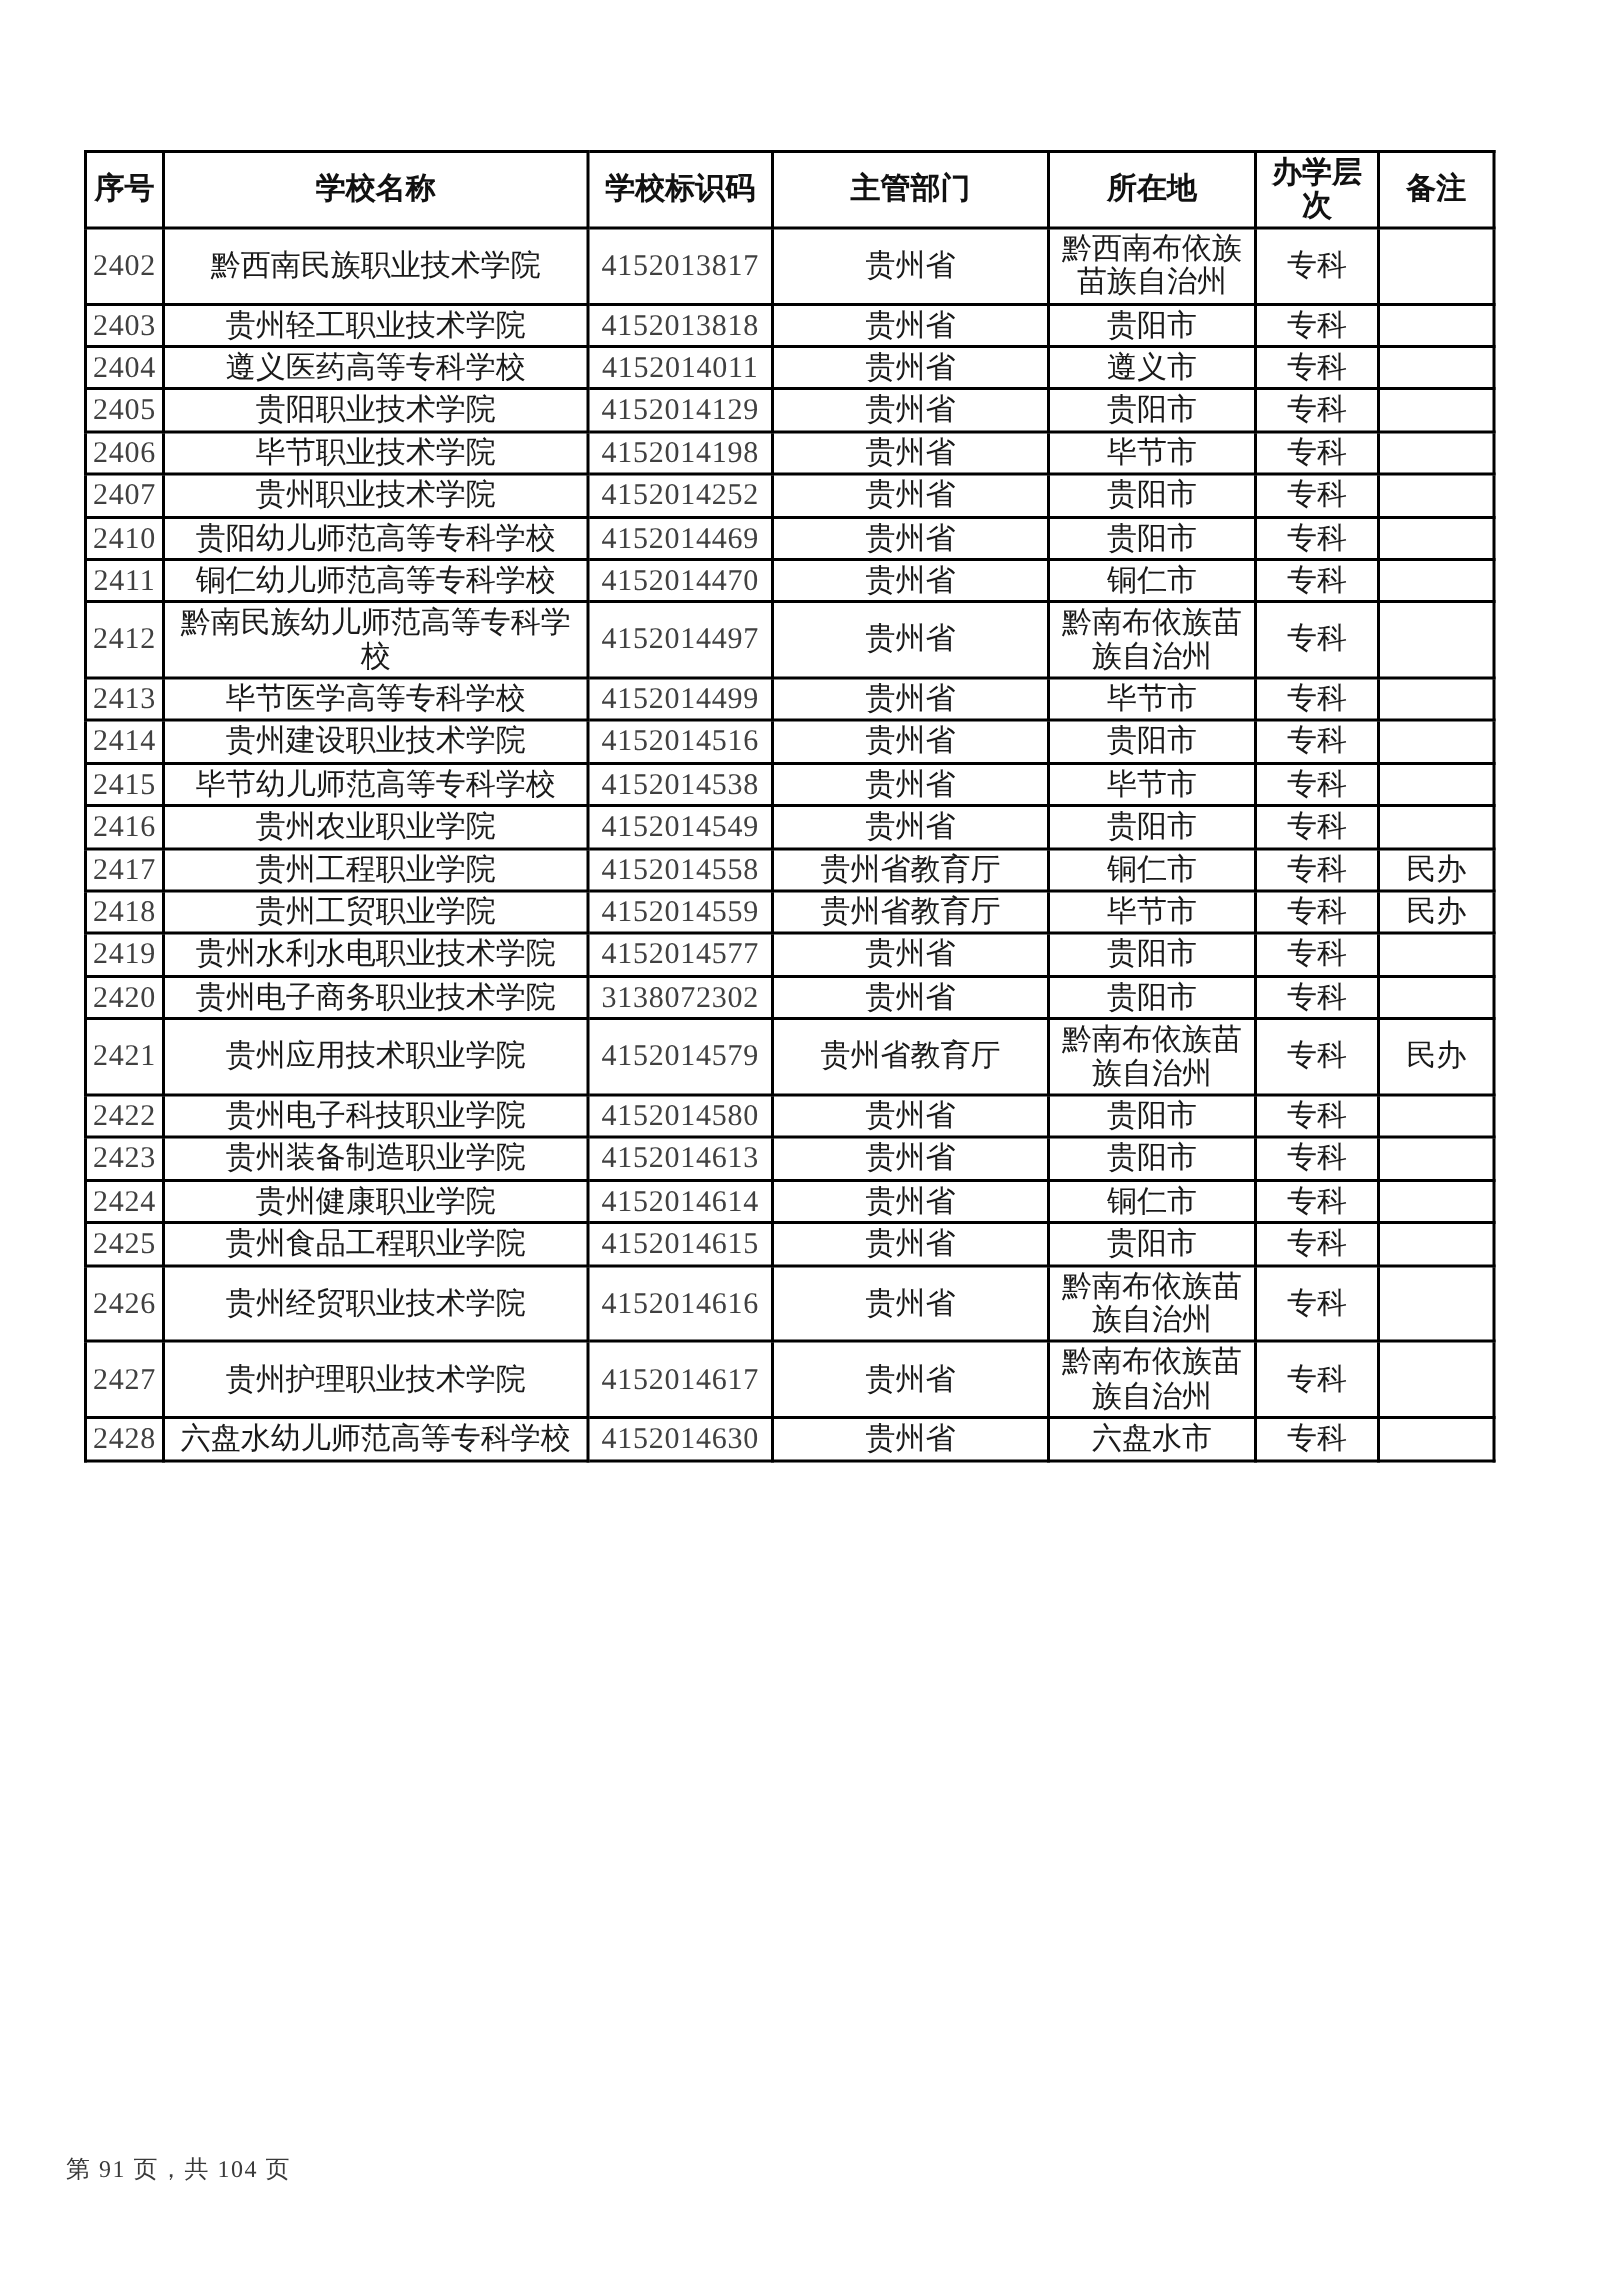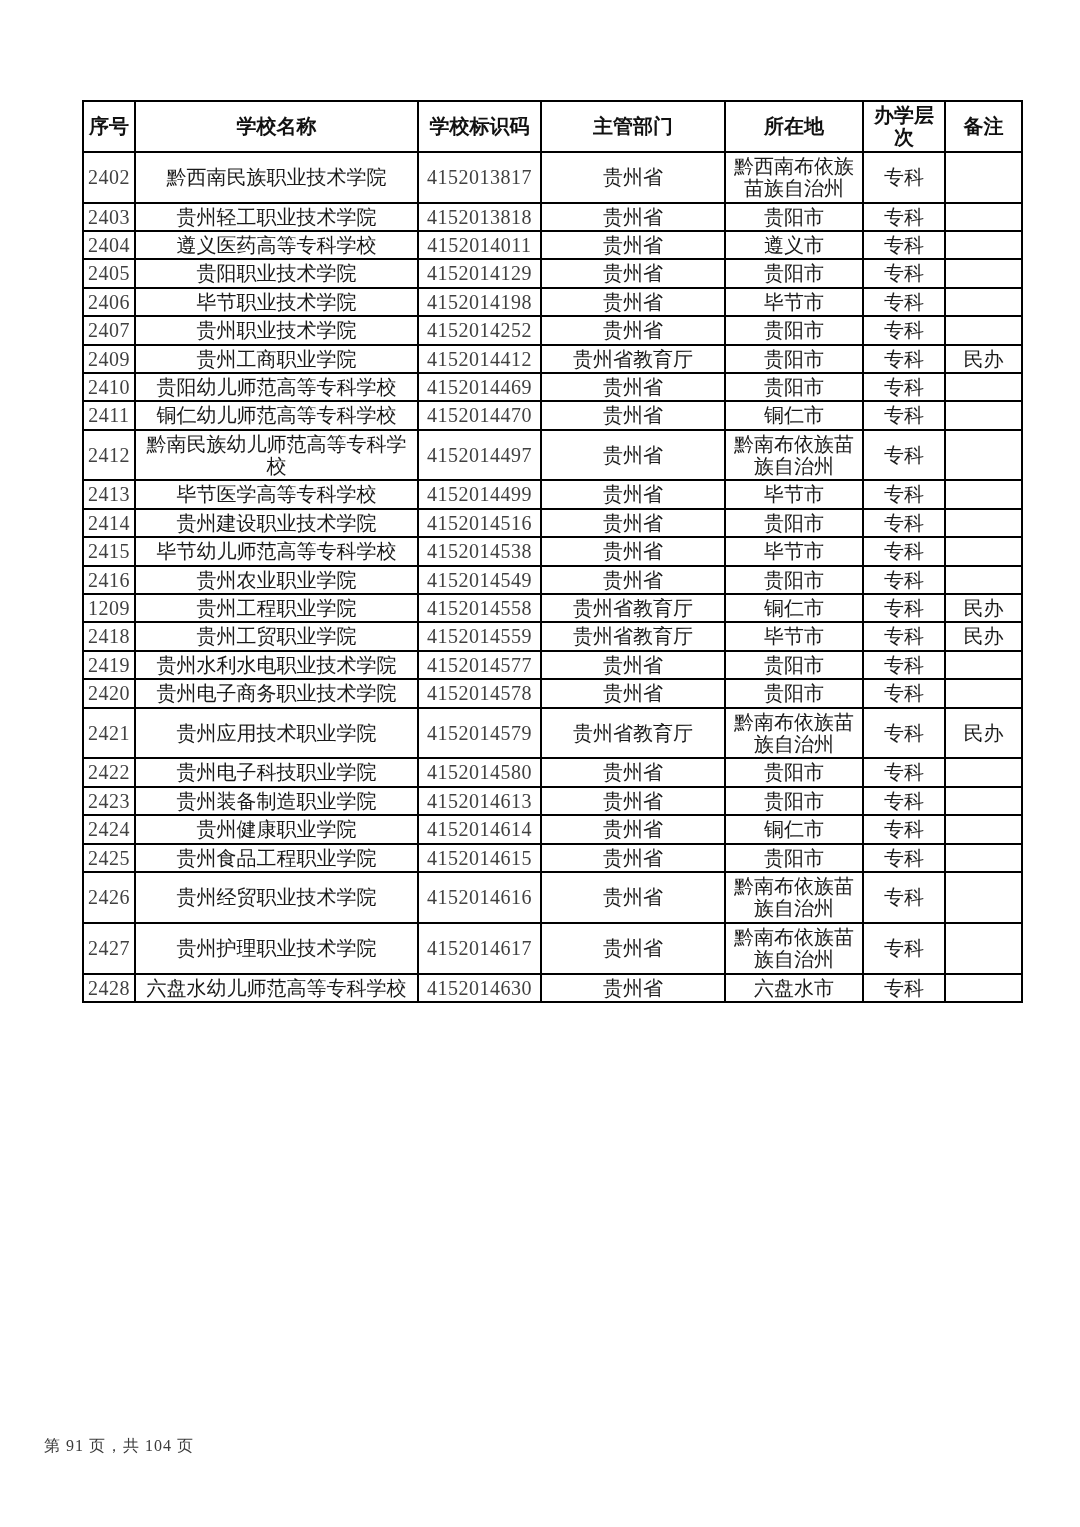--- a/index.html
+++ b/index.html
@@ -11,21 +11,21 @@
     position: relative;
     width: 1080px;
     height: 1527px;
     background: #ffffff;
     font-family: "Liberation Serif", "DejaVu Serif", serif;
     color: #1a1a1a;
     overflow: hidden;
   }
   table.schools {
     position: absolute;
-    left: 82px;
+    left: 56px;
     top: 100px;
     width: 939px;
     border-collapse: collapse;
     table-layout: fixed;
   }
   table.schools th,
   table.schools td {
     border: 2px solid #000000;
     text-align: center;
     vertical-align: middle;
@@ -145,29 +145,20 @@
         <tr>
           <td class="cell-no">2407</td>
           <td class="cell-name">贵州职业技术学院</td>
           <td class="cell-code">4152014252</td>
           <td class="cell-dept">贵州省</td>
           <td class="cell-location">贵阳市</td>
           <td class="cell-level">专科</td>
           <td class="cell-note"></td>
         </tr>
         <tr>
-          <td class="cell-no">2409</td>
-          <td class="cell-name">贵州工商职业学院</td>
-          <td class="cell-code">4152014412</td>
-          <td class="cell-dept">贵州省教育厅</td>
-          <td class="cell-location">贵阳市</td>
-          <td class="cell-level">专科</td>
-          <td class="cell-note">民办</td>
-        </tr>
-        <tr>
           <td class="cell-no">2410</td>
           <td class="cell-name">贵阳幼儿师范高等专科学校</td>
           <td class="cell-code">4152014469</td>
           <td class="cell-dept">贵州省</td>
           <td class="cell-location">贵阳市</td>
           <td class="cell-level">专科</td>
           <td class="cell-note"></td>
         </tr>
         <tr>
           <td class="cell-no">2411</td>
@@ -217,21 +208,21 @@
         <tr>
           <td class="cell-no">2416</td>
           <td class="cell-name">贵州农业职业学院</td>
           <td class="cell-code">4152014549</td>
           <td class="cell-dept">贵州省</td>
           <td class="cell-location">贵阳市</td>
           <td class="cell-level">专科</td>
           <td class="cell-note"></td>
         </tr>
         <tr>
-          <td class="cell-no">1209</td>
+          <td class="cell-no">2417</td>
           <td class="cell-name">贵州工程职业学院</td>
           <td class="cell-code">4152014558</td>
           <td class="cell-dept">贵州省教育厅</td>
           <td class="cell-location">铜仁市</td>
           <td class="cell-level">专科</td>
           <td class="cell-note">民办</td>
         </tr>
         <tr>
           <td class="cell-no">2418</td>
           <td class="cell-name">贵州工贸职业学院</td>
@@ -246,21 +237,21 @@
           <td class="cell-name">贵州水利水电职业技术学院</td>
           <td class="cell-code">4152014577</td>
           <td class="cell-dept">贵州省</td>
           <td class="cell-location">贵阳市</td>
           <td class="cell-level">专科</td>
           <td class="cell-note"></td>
         </tr>
         <tr>
           <td class="cell-no">2420</td>
           <td class="cell-name">贵州电子商务职业技术学院</td>
-          <td class="cell-code">4152014578</td>
+          <td class="cell-code">3138072302</td>
           <td class="cell-dept">贵州省</td>
           <td class="cell-location">贵阳市</td>
           <td class="cell-level">专科</td>
           <td class="cell-note"></td>
         </tr>
         <tr>
           <td class="cell-no">2421</td>
           <td class="cell-name">贵州应用技术职业学院</td>
           <td class="cell-code">4152014579</td>
           <td class="cell-dept">贵州省教育厅</td>

